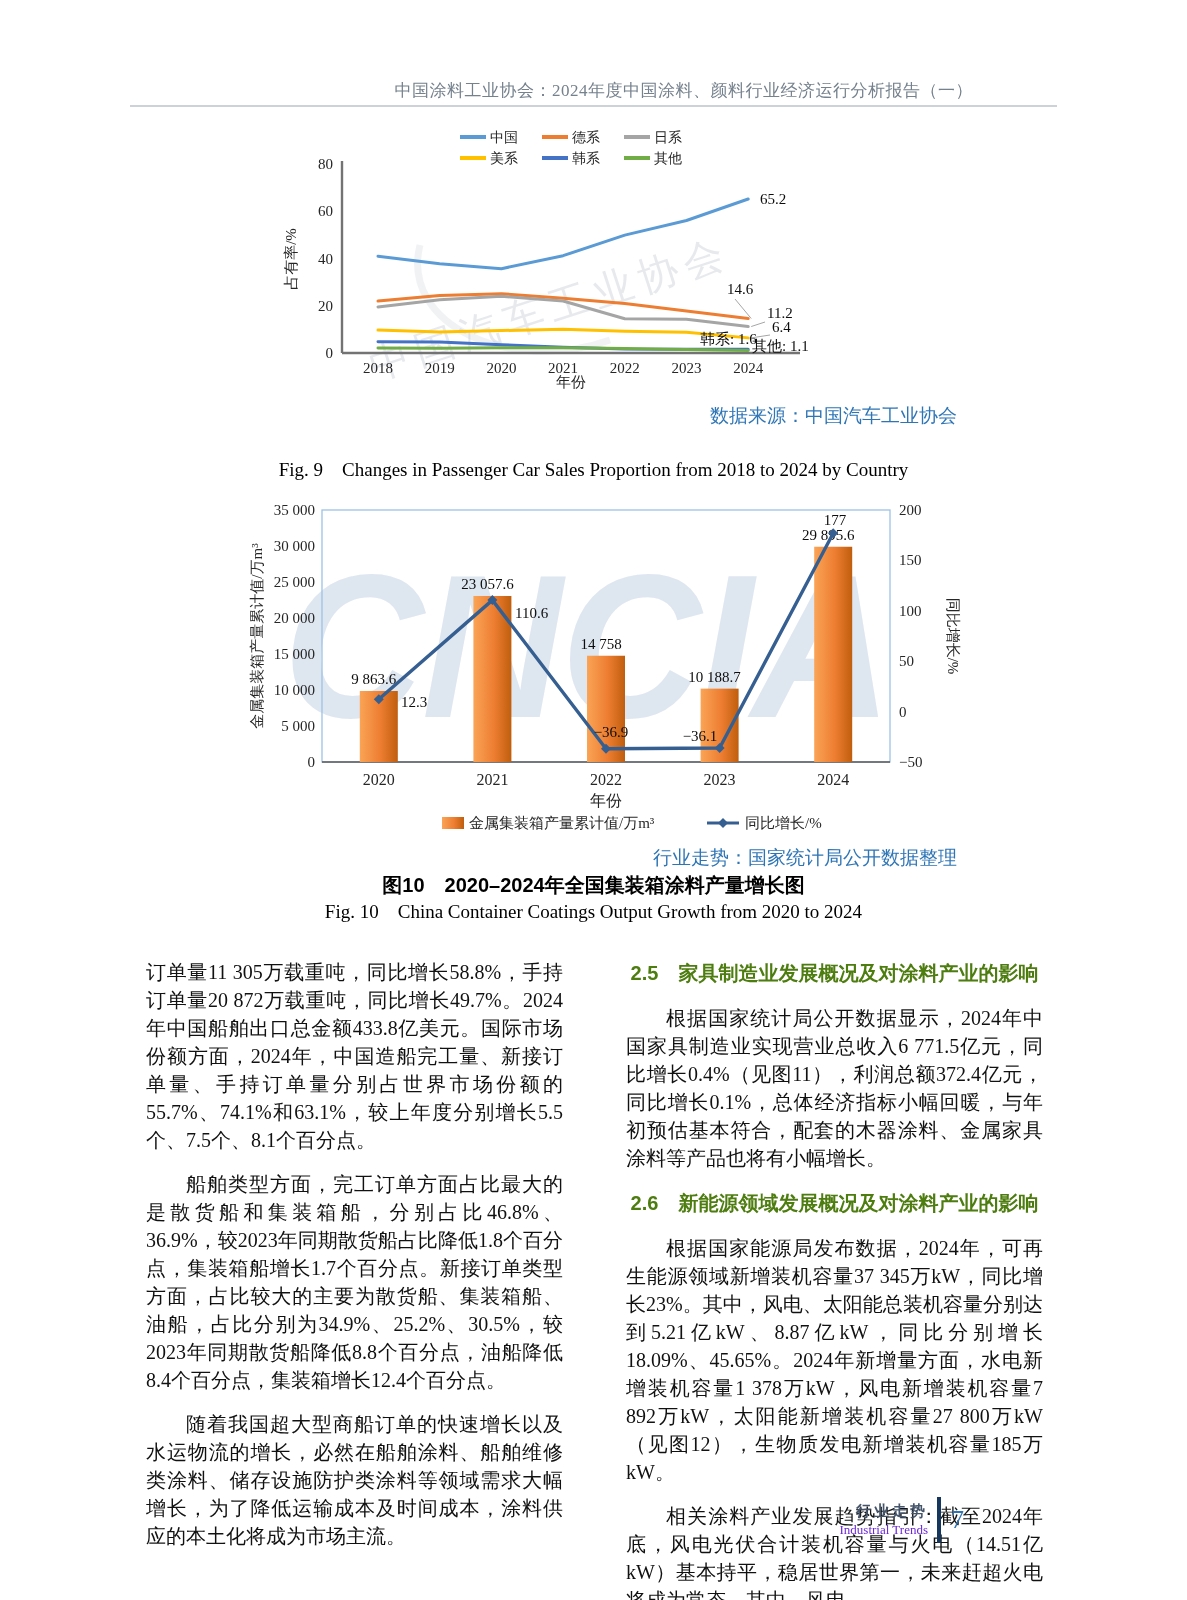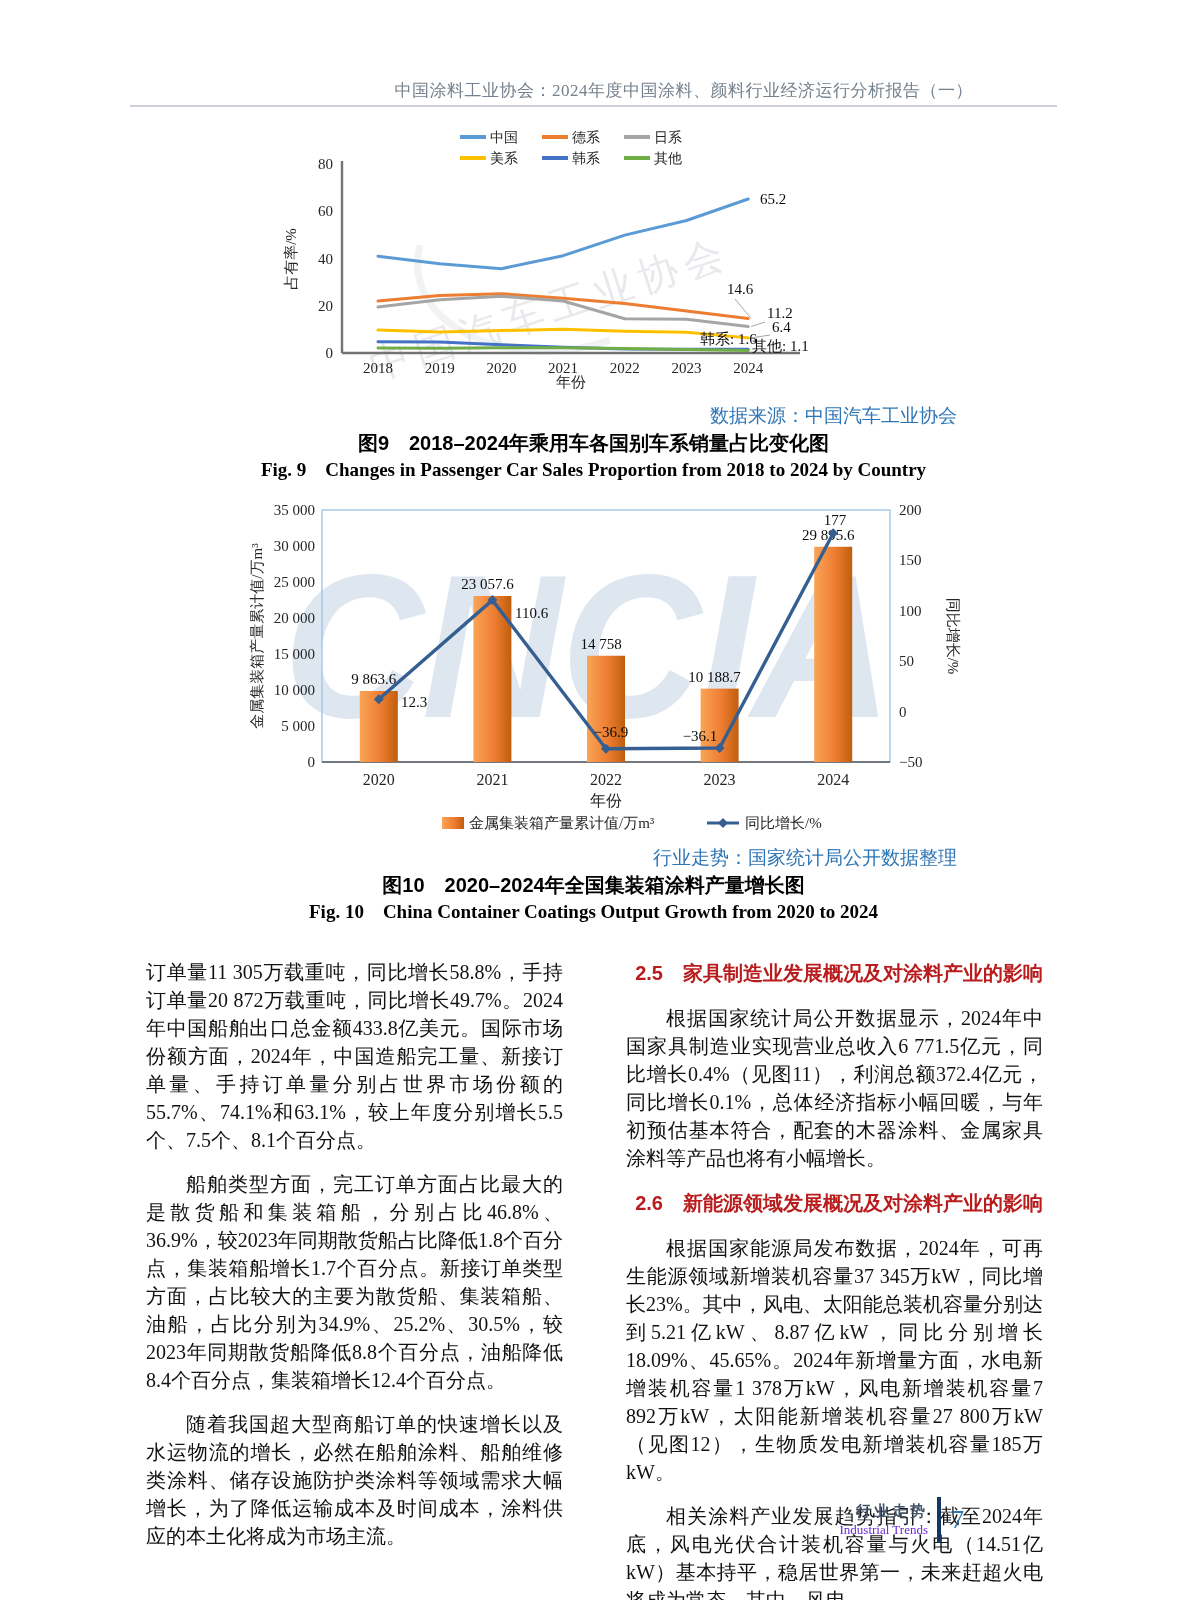--- a/index.html
+++ b/index.html
@@ -6,27 +6,27 @@
   .page{position:relative;width:1104px;height:1600px;background:#fff;overflow:hidden;
         font-family:"Liberation Serif","DejaVu Serif",serif;color:#111;}
   .hdr{position:absolute;top:79px;right:131px;font-size:17px;color:#75818d;letter-spacing:.5px;
        font-family:"Liberation Serif","DejaVu Serif",serif;}
   .hdr-line{position:absolute;top:105px;left:130px;width:927px;height:2px;background:#ccd2d8;}
   .figwrap{position:absolute;}
   .figwrap svg{position:relative;z-index:1;display:block;}
   .src{position:absolute;right:147px;font-size:19px;color:#2e75b6;}
   .cap-zh{position:absolute;left:130px;width:927px;text-align:center;font-weight:bold;font-size:20px;color:#000;
           font-family:"Liberation Sans","DejaVu Sans",sans-serif;}
-  .cap-en{position:absolute;left:130px;width:927px;text-align:center;font-weight:bold;font-size:19px;color:#000;
+  .cap-en{position:absolute;left:130px;width:927px;text-align:center;font-weight:normal;font-size:19px;color:#000;
           font-family:"Liberation Serif","DejaVu Serif",serif;}
   .col{position:absolute;top:942px;width:449px;font-size:20px;line-height:28px;text-align:justify;}
   .col p{margin:16px;}
   .col p.ind{text-indent:2em;}
   .h-sec{font-family:"Liberation Sans","DejaVu Sans",sans-serif;font-weight:bold;font-size:20px;
-         color:#b91c1c;line-height:30px;margin:3px 0 3px 0;text-align:right;}
+         color:#4d7c0f;line-height:30px;margin:3px 0 3px 0;text-align:center;}
   .wm-cncia{position:absolute;left:38px;top:48px;z-index:0;font-family:"Liberation Sans","DejaVu Sans",sans-serif;
             font-style:italic;font-weight:bold;font-size:205px;line-height:1;color:#d7e0ed;opacity:.8;
             letter-spacing:-2px;transform:scaleX(.95);transform-origin:left top;}
   .footer{position:absolute;top:1497px;right:140px;display:flex;align-items:center;z-index:2;}
   .f-txt{text-align:right;margin-right:9px;}
   .f-zh{font-family:"Liberation Sans","DejaVu Sans",sans-serif;font-weight:bold;font-size:15px;color:#44546a;letter-spacing:3px;}
   .f-en{font-size:13px;color:#6d28d9;margin-top:1px;}
   .f-bar{width:4px;height:46px;background:#17365d;margin-right:10px;}
   .f-pg{font-size:26px;color:#2e75b6;}
   svg text{font-family:"Liberation Serif","DejaVu Serif",serif;}
@@ -84,21 +84,20 @@
         <line x1="471.20000000000005" y1="212.88" x2="490" y2="210" stroke="#a6a6a6" stroke-width="1"></line>
         <text x="480" y="79" font-size="15" class="lab">65.2</text>
         <text x="447" y="169" font-size="15" class="lab">14.6</text>
         <text x="487" y="193" font-size="15" class="lab">11.2</text>
         <text x="492" y="207" font-size="15" class="lab">6.4</text>
         <text x="420" y="219" font-size="15" class="lab">韩系: 1.6</text>
         <text x="472" y="226" font-size="15" class="lab">其他: 1.1</text>
       </svg>
   </div>
   <div class="src" style="top:403px;margin-left:44px;">数据来源：中国汽车工业协会</div>
-  <div class="cap-zh" style="top:430px;">图9　2018–2024年乘用车各国别车系销量占比变化图</div>
   <div class="cap-en" style="top:457px;">Fig. 9　Changes in Passenger Car Sales Proportion from 2018 to 2024 by Country</div>
 
   <div class="figwrap" style="left:245px;top:495px;width:740px;height:345px;">
     <div class="wm-cncia">CNCIA</div>
     <svg id="fig10-svg" width="740" height="345" viewBox="0 0 740 345">
         <rect x="77" y="15" width="568" height="252" fill="none" stroke="#9DC3E6" stroke-width="1.3"></rect>
         <line x1="77" y1="267" x2="645" y2="267" stroke="#595959" stroke-width="1.6"></line>
         <text x="70" y="272" text-anchor="end" font-size="15" class="tick">0</text>
         <text x="70" y="236" text-anchor="end" font-size="15" class="tick">5 000</text>
         <text x="70" y="200" text-anchor="end" font-size="15" class="tick">10 000</text>

